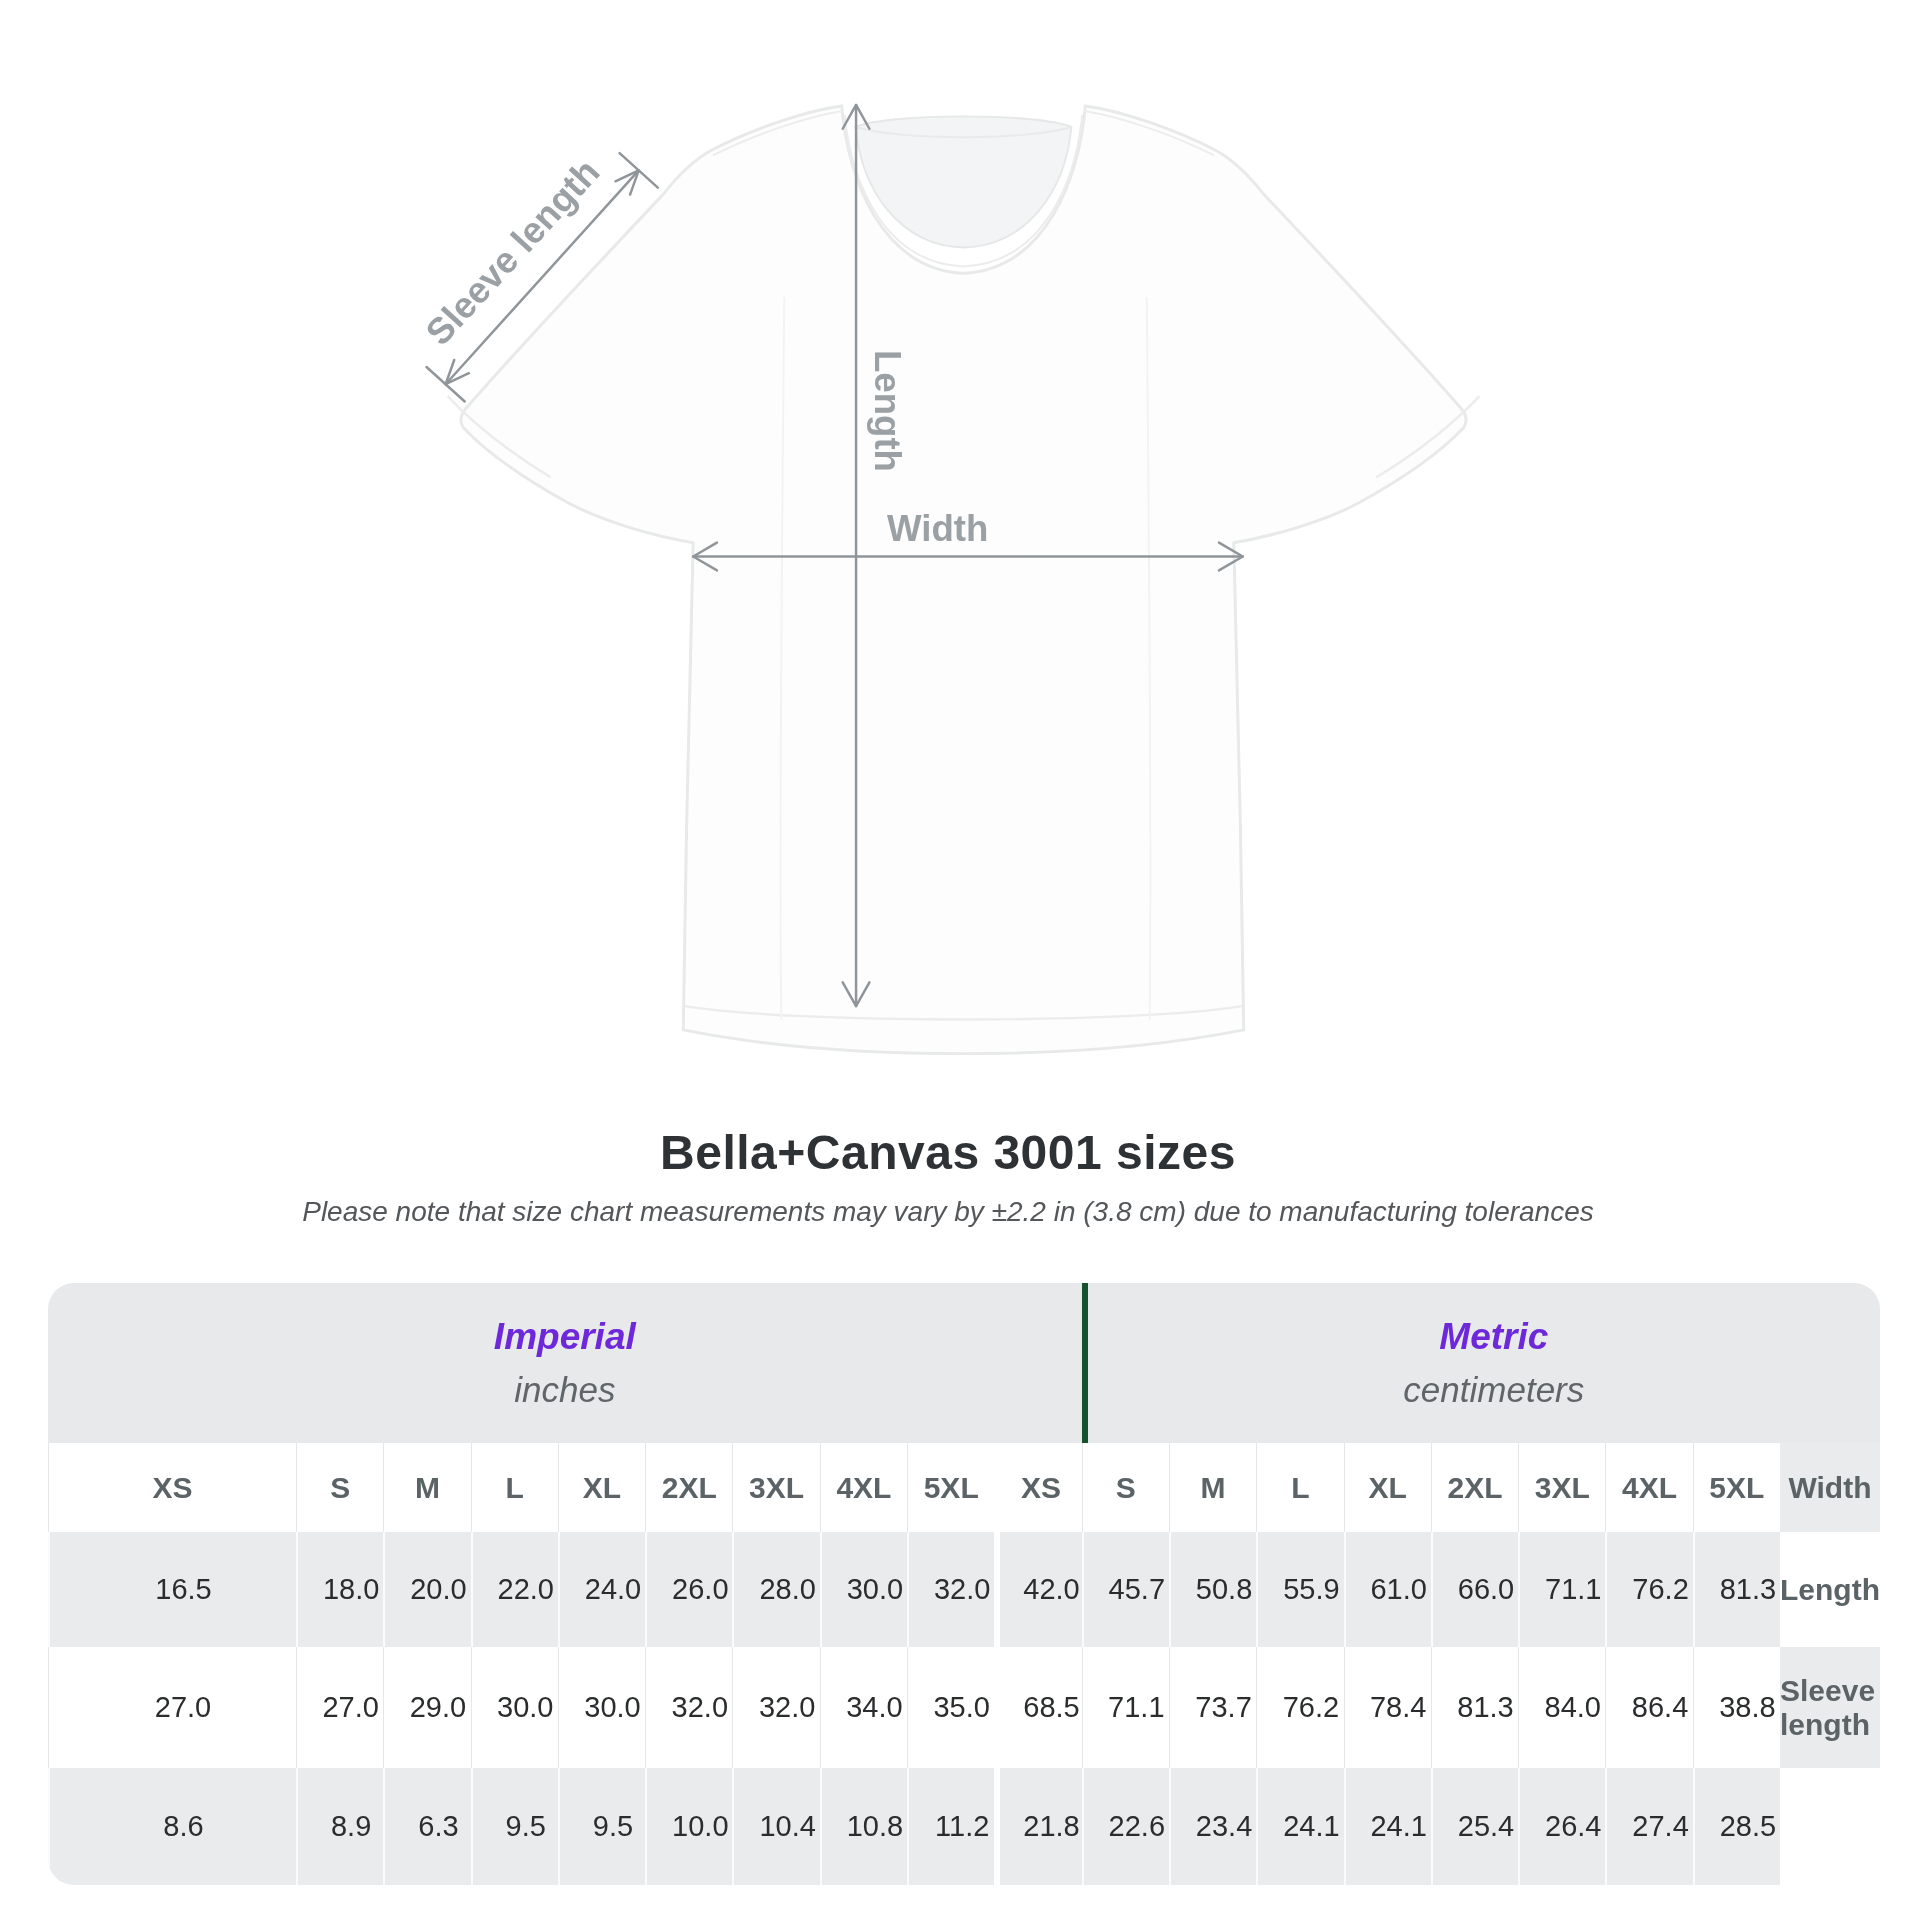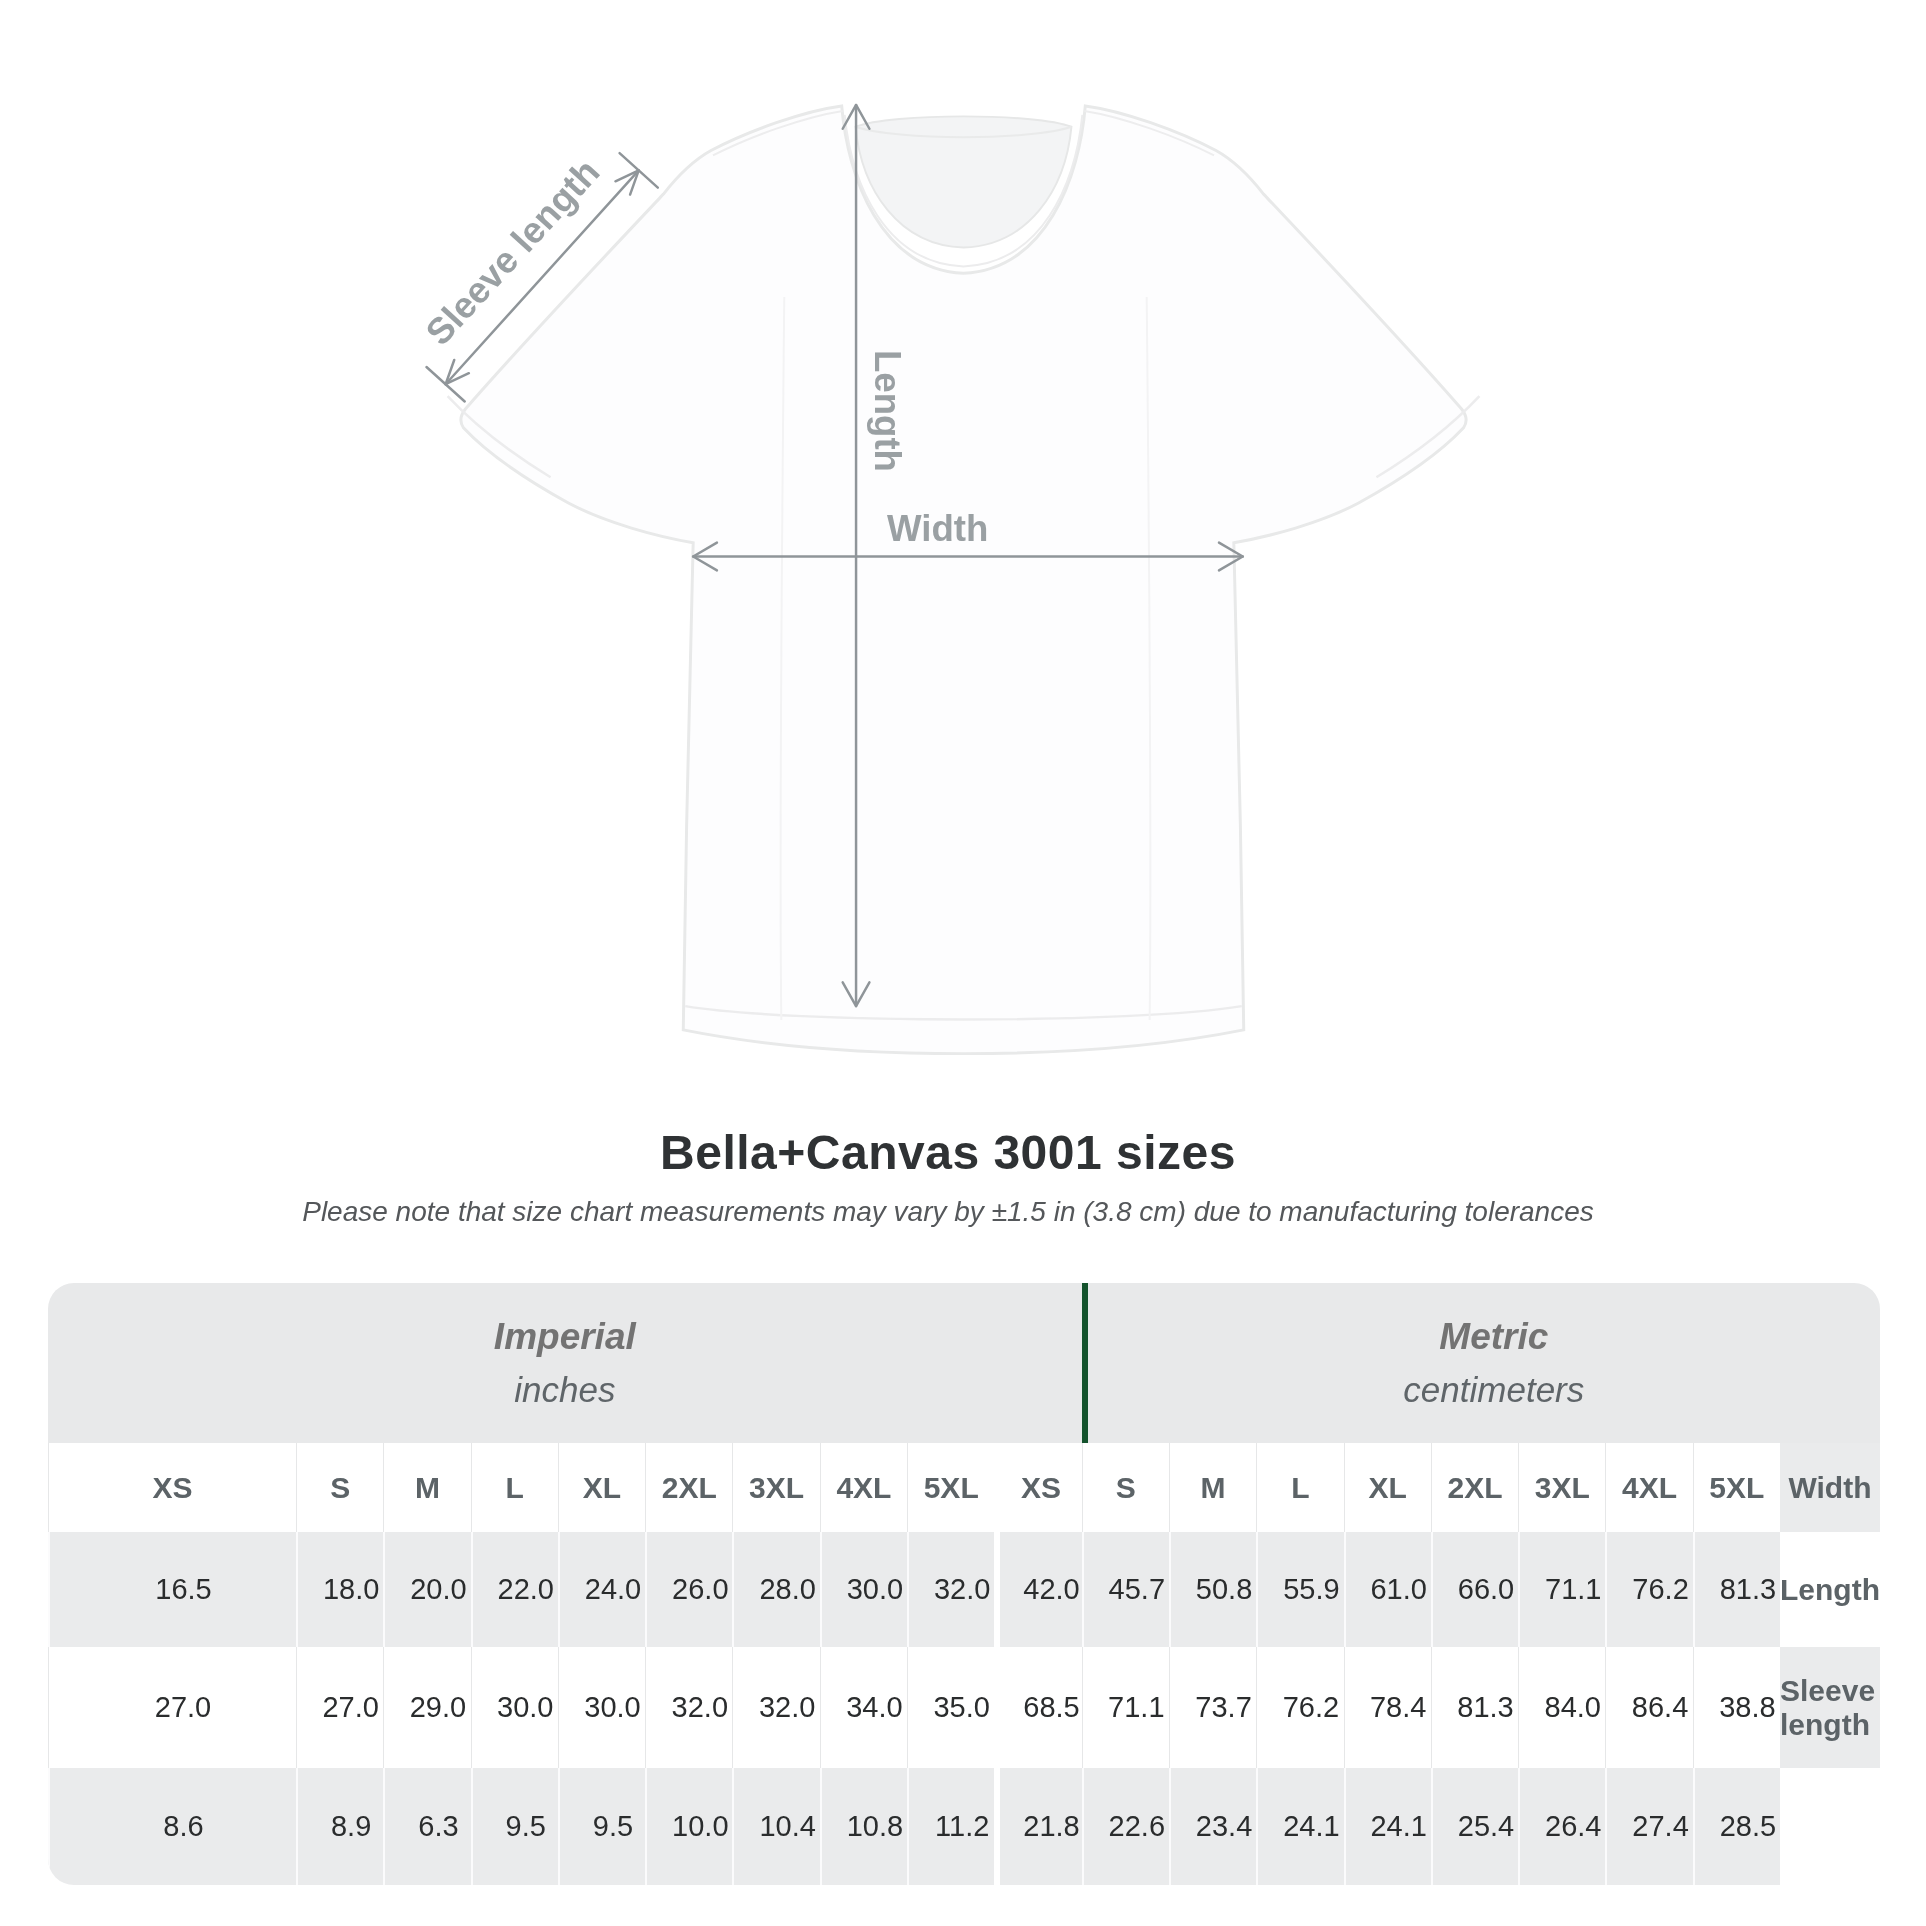--- a/index.html
+++ b/index.html
@@ -13,21 +13,21 @@
   .subtitle{margin-top:16px;font-size:28px;font-style:italic;color:#54575a;}
 
   
   .size-table{position:absolute;left:48px;top:1283px;width:1832px;
     display:grid;grid-template-columns:248px repeat(18,1fr);
     grid-template-rows:160px 89px 115px 121px 117px;
     border-radius:26px;overflow:hidden;}
   .band{background:#e8e9ea;display:flex;flex-direction:column;align-items:center;justify-content:center;gap:12px;}
   .band.imperial{grid-column:1 / span 10;}
   .band.metric{grid-column:11 / span 9;border-left:6px solid #14532d;padding-left:20px;}
-  .band-title{font-size:37px;font-weight:700;font-style:italic;color:#737373;}
+  .band-title{font-size:37px;font-weight:700;font-style:italic;color:#6d28d9;}
   .band-unit{font-size:35px;font-style:italic;color:#5f6569;}
 
   .c{display:flex;align-items:center;justify-content:center;background:#ffffff;
      border-left:1px solid #e6e7e8;}
   .c.nol{border-left:none;}
   .c.g{background:#eaebec;border-left:2px solid #fbfbfc;}
   .c.g.nol{border-left:none;}
   .c.sep{border-left:6px solid #ffffff;}
   .sz{font-weight:700;font-size:30px;color:#5c6367;}
   .lab{font-weight:700;font-size:30px;color:#5c6367;}
@@ -94,21 +94,21 @@
       <path d="M 625.7 154.6 L 664.3 189.4"></path>
     </g>
 
     <text x="527" y="263" transform="rotate(-47.5 527 263)" text-anchor="middle" font-family="Liberation Sans, sans-serif" font-size="37" font-weight="bold" fill="#9aa0a3">Sleeve length</text>
     <text x="884" y="415" transform="rotate(90 884 415)" text-anchor="middle" font-family="Liberation Sans, sans-serif" font-size="37" font-weight="bold" fill="#9aa0a3">Length</text>
     <text x="947" y="546" text-anchor="middle" font-family="Liberation Sans, sans-serif" font-size="37" font-weight="bold" fill="#9aa0a3">Width</text>
   </svg>
 
   <div class="caption">
     <div class="title">Bella+Canvas 3001 sizes</div>
-    <div class="subtitle">Please note that size chart measurements may vary by ±1.5 in (3.8 cm) due to manufacturing tolerances</div>
+    <div class="subtitle">Please note that size chart measurements may vary by ±2.2 in (3.8 cm) due to manufacturing tolerances</div>
   </div>
 
   <div class="size-table">
 
     <div class="band imperial">
       <span class="band-title">Imperial</span>
       <span class="band-unit">inches</span>
     </div>
     <div class="band metric">
       <span class="band-title">Metric</span>

